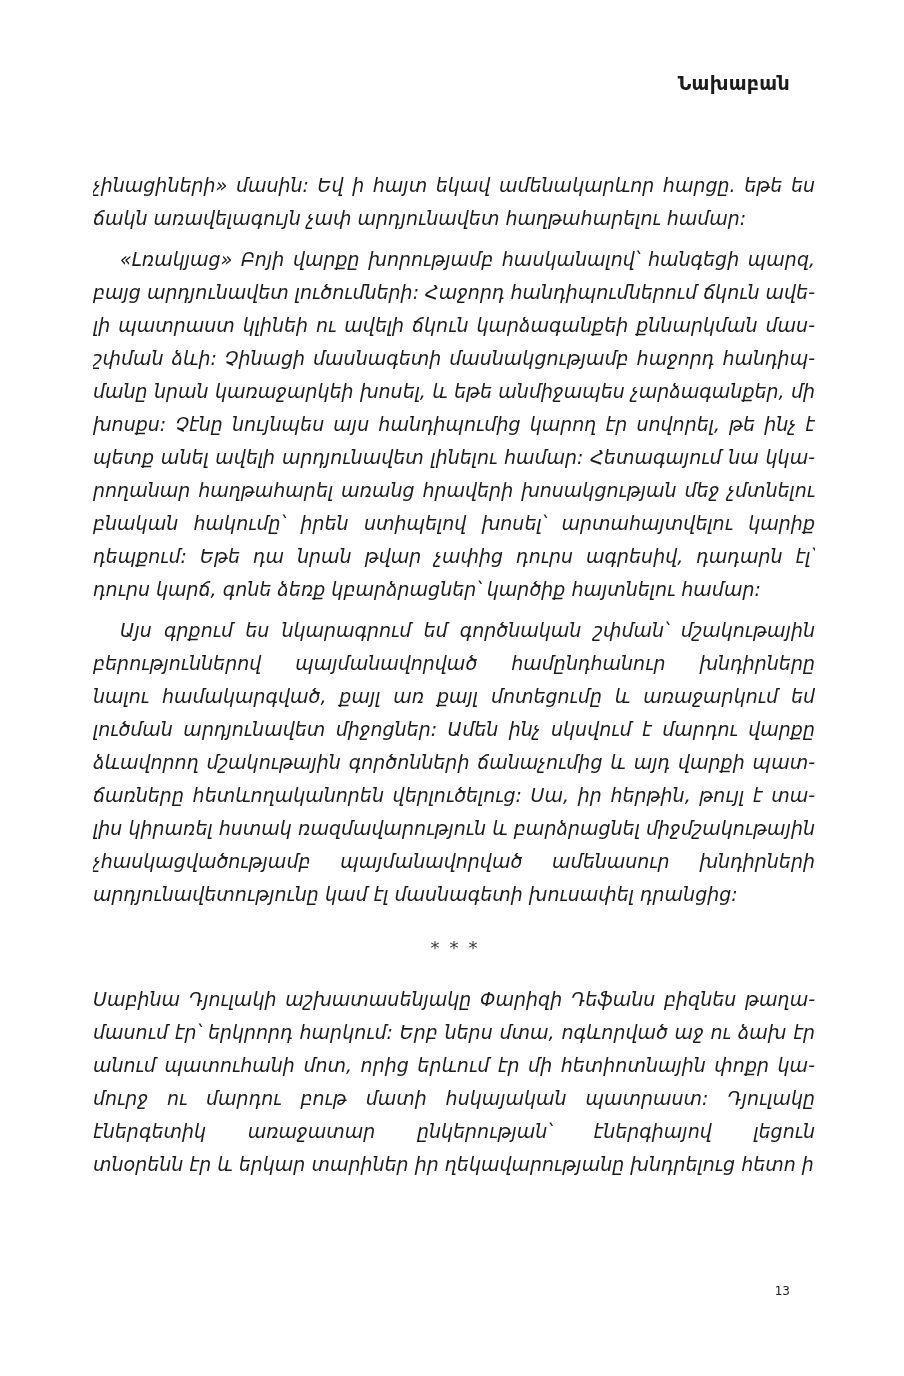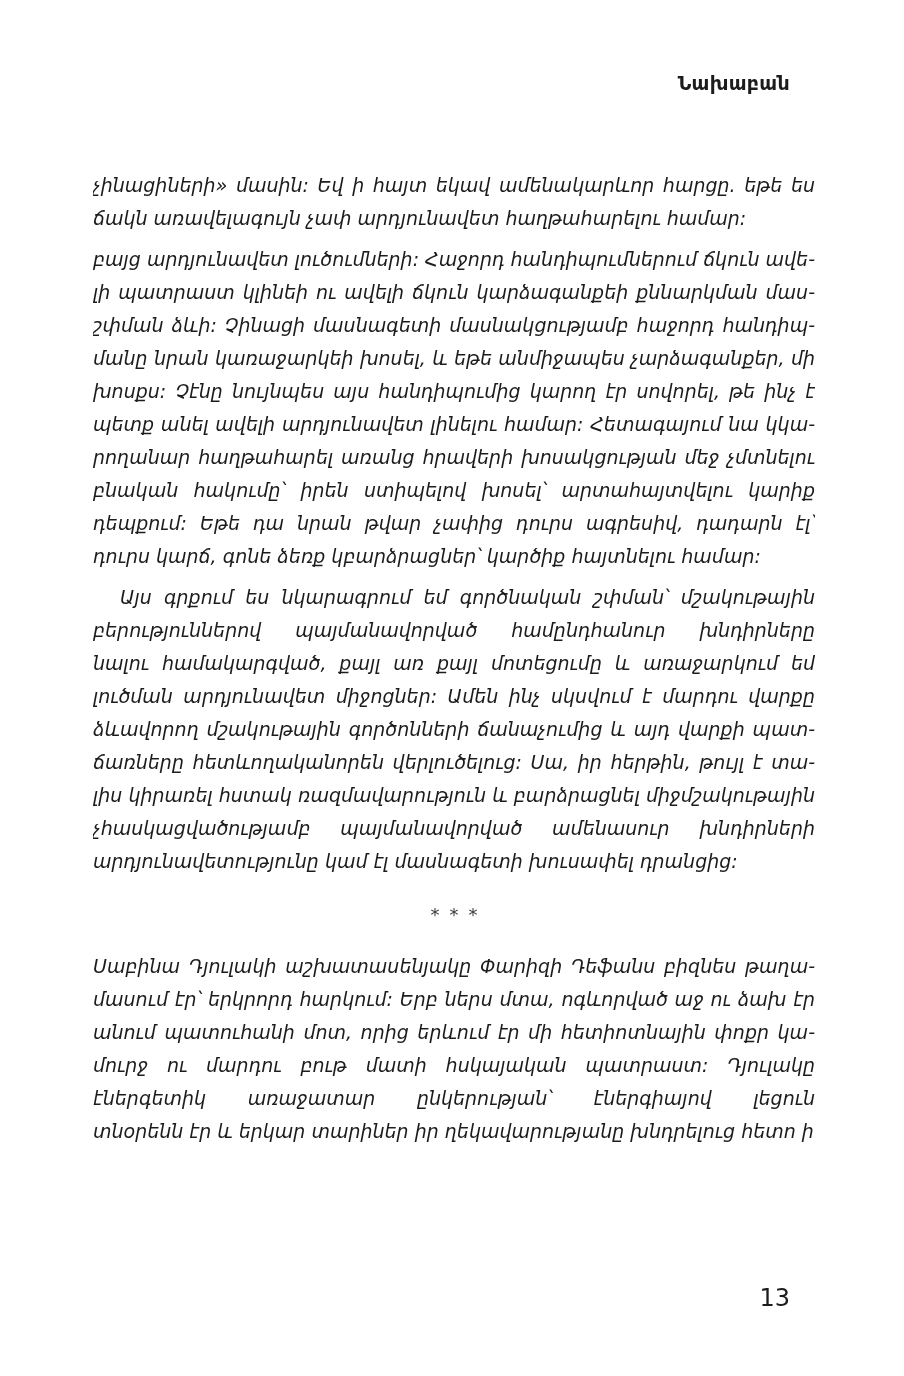--- a/index.html
+++ b/index.html
@@ -45,36 +45,37 @@
     justify-content: center;
     font-size: 18px;
     letter-spacing: 10px;
     text-indent: 10px;
     color: #3a3a3a;
   }
   .page-number {
     position: absolute;
     top: 1284px;
     right: 114px;
-    font-size: 24px;
+    font-size: 12px;
     color: #1c1c1c;
   }
 </style>
 </head>
 <body>
 
 <div class="page">
   <div class="running-header">Նախաբան</div>
 
   <div class="body-text">
       <div class="para">
         <div class="ln">չինացիների» մասին: Եվ ի հայտ եկավ ամենակարևոր հարցը. եթե ես գի-</div>
         <div class="ln last">ճակն առավելագույն չափ արդյունավետ հաղթահարելու համար:</div>
       </div>
       <div class="para">
+        <div class="ln ind">«Լռակյաց» Բոյի վարքը խորությամբ հասկանալով՝ հանգեցի պարզ,</div>
         <div class="ln">բայց արդյունավետ լուծումների: Հաջորդ հանդիպումներում ճկուն ավե-</div>
         <div class="ln">լի պատրաստ կլինեի ու ավելի ճկուն կարձագանքեի քննարկման մաս-</div>
         <div class="ln">շփման ձևի: Չինացի մասնագետի մասնակցությամբ հաջորդ հանդիպ-</div>
         <div class="ln">մանը նրան կառաջարկեի խոսել, և եթե անմիջապես չարձագանքեր, մի</div>
         <div class="ln">խոսքս: Չէնը նույնպես այս հանդիպումից կարող էր սովորել, թե ինչ է</div>
         <div class="ln">պետք անել ավելի արդյունավետ լինելու համար: Հետագայում նա կկա-</div>
         <div class="ln">րողանար հաղթահարել առանց հրավերի խոսակցության մեջ չմտնելու իր</div>
         <div class="ln">բնական հակումը՝ իրեն ստիպելով խոսել՝ արտահայտվելու կարիք զգալու</div>
         <div class="ln">դեպքում: Եթե դա նրան թվար չափից դուրս ագրեսիվ, դադարն էլ՝ չափից</div>
         <div class="ln last">դուրս կարճ, գոնե ձեռք կբարձրացներ՝ կարծիք հայտնելու համար:</div>

